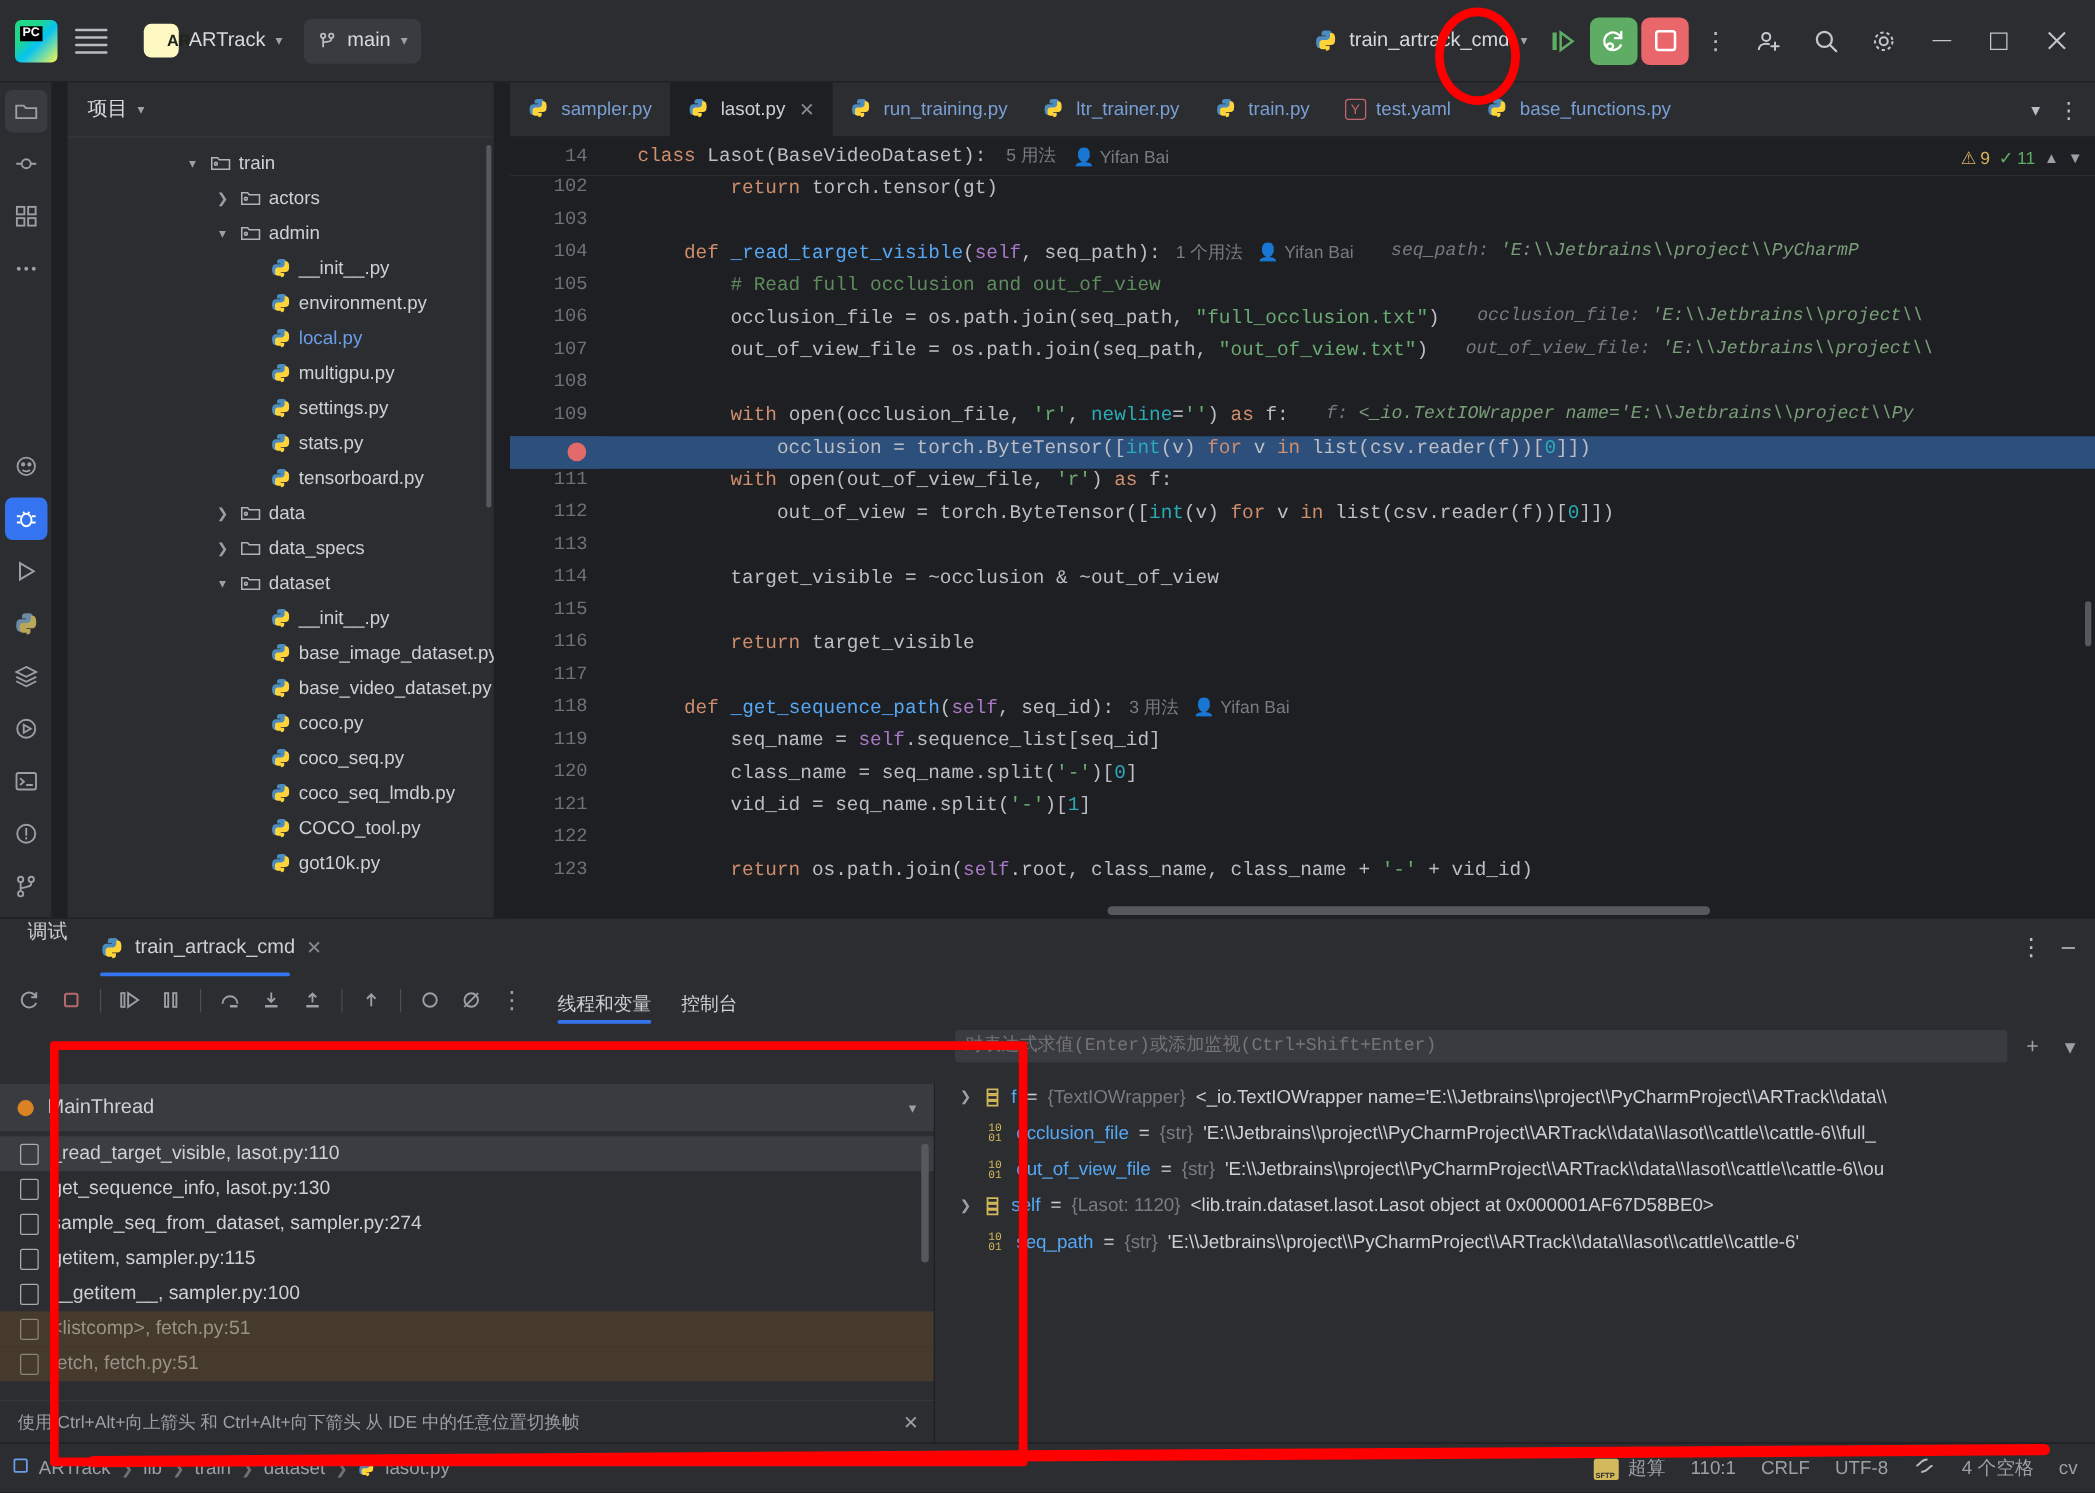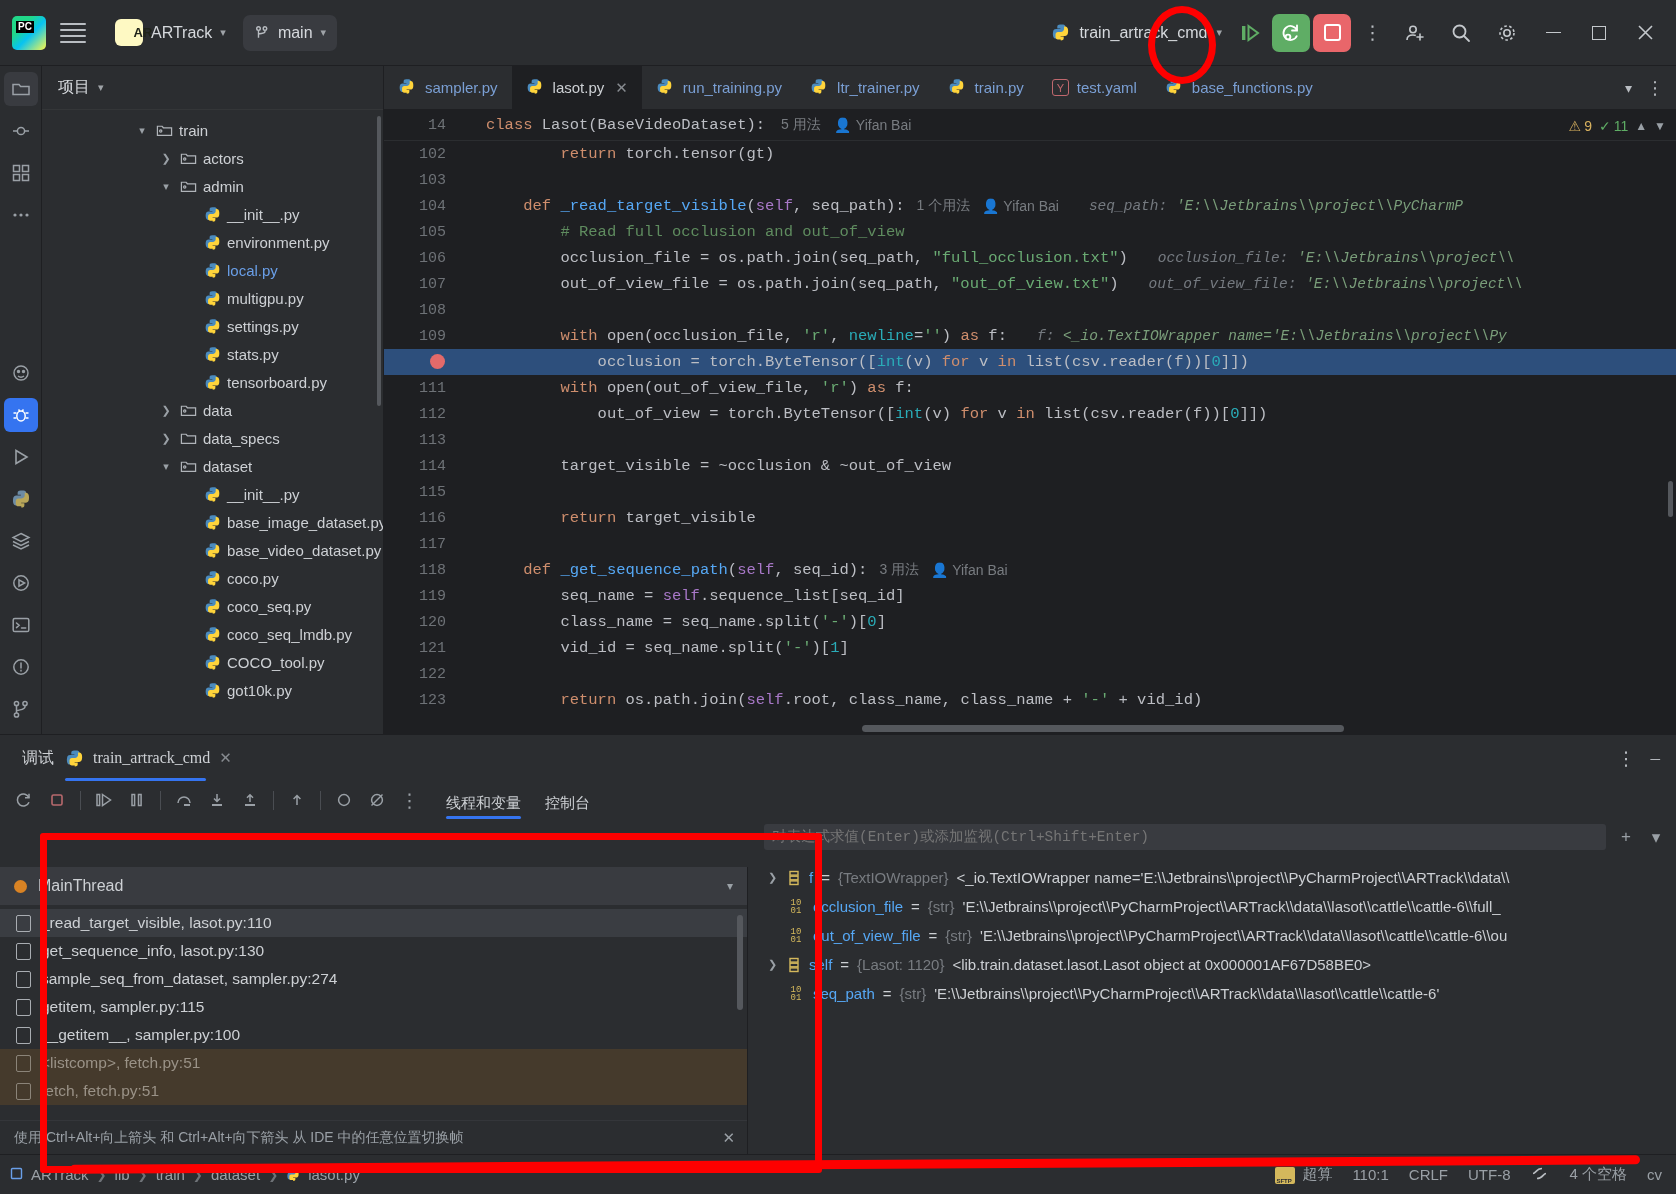--- a/index.html
+++ b/index.html
@@ -57,21 +57,21 @@
   }
   .tb-btn.green { background:#5fad65; }
   .tb-btn.red { background:#e9666a; }
   .tb-btn.plain { background: transparent; }
   .sq-stop { width:17px;height:17px;border:2.3px solid #fff; border-radius:3px;}
   .win-btn { width:46px; height:46px; display:flex; align-items:center; justify-content:center; cursor:pointer; flex:none; color:#c4c8cc;}
   .ic-line { width:15px;height:1.6px;background:#c4c8cc; }
   .ic-sq { width:14px;height:14px;border:1.6px solid #c4c8cc;}
 
   
-  .body-row { display:flex; flex: 1 1 auto; min-height:0; }
+  .body-row { display:flex; flex: 1 1 auto; min-height:0;gap:12px; }
 
   
   .actbar {
     width: 42px; min-width:42px; background:#2b2d30;
     display:flex; flex-direction:column; align-items:center;
     padding-top: 6px; border-right:1px solid #1e1f22;
   }
   .actbar .grow { flex:1 1 auto; }
   .act-ico {
     width:34px;height:34px;margin-bottom:8px;border-radius:6px;
@@ -128,21 +128,21 @@
   .gut-num { width:74px; text-align:right; padding-right:12px; color:#6e7277; font-family:"Liberation Mono", monospace; font-size:15px; flex:none;}
   .inspect-badges {
     position:absolute; right:10px; top:0; height:31px; display:flex; align-items:center; gap:7px;
     font-size:14px; font-family:"Liberation Sans",sans-serif;
   }
   .badge-warn { color:#d9b25f; display:flex;align-items:center;gap:3px;}
   .badge-ok { color:#5fad65; display:flex;align-items:center;gap:3px;}
   .badge-arrow { color:#9aa0a6; font-size:12px; }
 
   .codearea { flex:1 1 auto; position:relative; overflow:hidden; background:#1e1f22;}
-  .cline { height:26px; display:flex; align-items:center; font-family:"Liberation Mono", monospace; font-size:15.5px; white-space:pre; position:relative;}
+  .cline { height:26px; display:flex; font-family:"Liberation Mono", monospace; font-size:15.5px; white-space:pre; position:relative;}
   .cline.hl { background:#2d4f7c; }
   .cline.hl .gut-num { background:#2d4f7c; }
   .code { padding-left:0; }
   .bp {
     position:absolute; left:46px; top:5px; width:15px;height:15px;border-radius:50%;
     background:#e36a6a;
   }
   .k { color:#cf8e6d; }
   .s { color:#6aab73; }
   .n { color:#2aacb8; }
@@ -155,21 +155,21 @@
   .usage { color:#787c81; font-size:14px; font-family:"Liberation Sans",sans-serif; }
   .author { color:#787c81; font-size:14px; font-family:"Liberation Sans",sans-serif; }
   .hscroll {
     position:absolute; left:478px; bottom:2px; width:482px; height:7px;
     background:#55585d; border-radius:4px;
   }
   .vscroll-code { position:absolute; right:3px; top:340px; width:5px; height:36px; background:#55585d; border-radius:3px;}
 
   
   .debugpanel { height: 420px; min-height:420px; background:#2b2d30; display:flex; flex-direction:column; border-top:1px solid #1e1f22;}
-  .dbg-head { height:46px; display:flex; align-items:center; padding-left:22px; gap:11px; position:relative;font-family:Liberation Serif, serif;}
+  .dbg-head { height:46px; display:flex; padding-left:22px; gap:26px; position:relative;}
   .dbg-title { font-size:16px; color:#cdd0d4; }
   .dbg-tab {
     display:flex;align-items:center;gap:9px; font-size:16px; color:#cdd0d4;
     height:46px; position:relative; cursor:pointer;
   }
   .dbg-tab.active::after{content:"";position:absolute;left:0;right:26px;bottom:0;height:3px;background:#3574f0;border-radius:2px;}
   .dbg-head-right { margin-left:auto; display:flex; align-items:center; gap:14px; padding-right:16px;}
   .dots { color:#b9bdc2; font-size:19px; cursor:pointer; letter-spacing:1px;}
 
   .dbg-toolbar { height:38px; display:flex; align-items:center; padding-left:14px; gap:13px; position:relative;}

